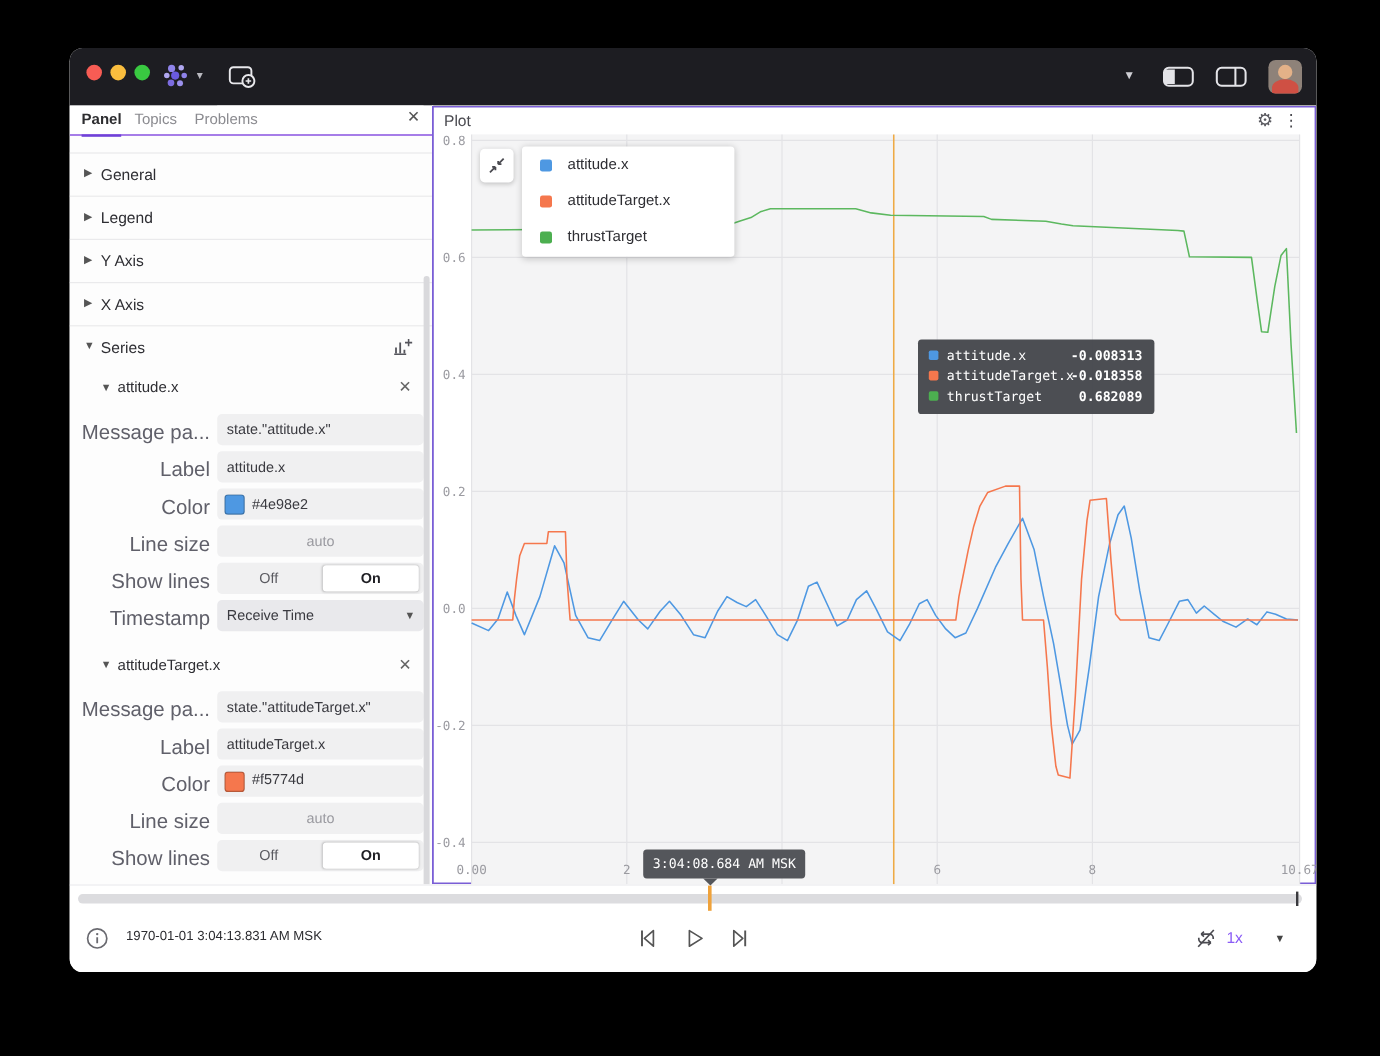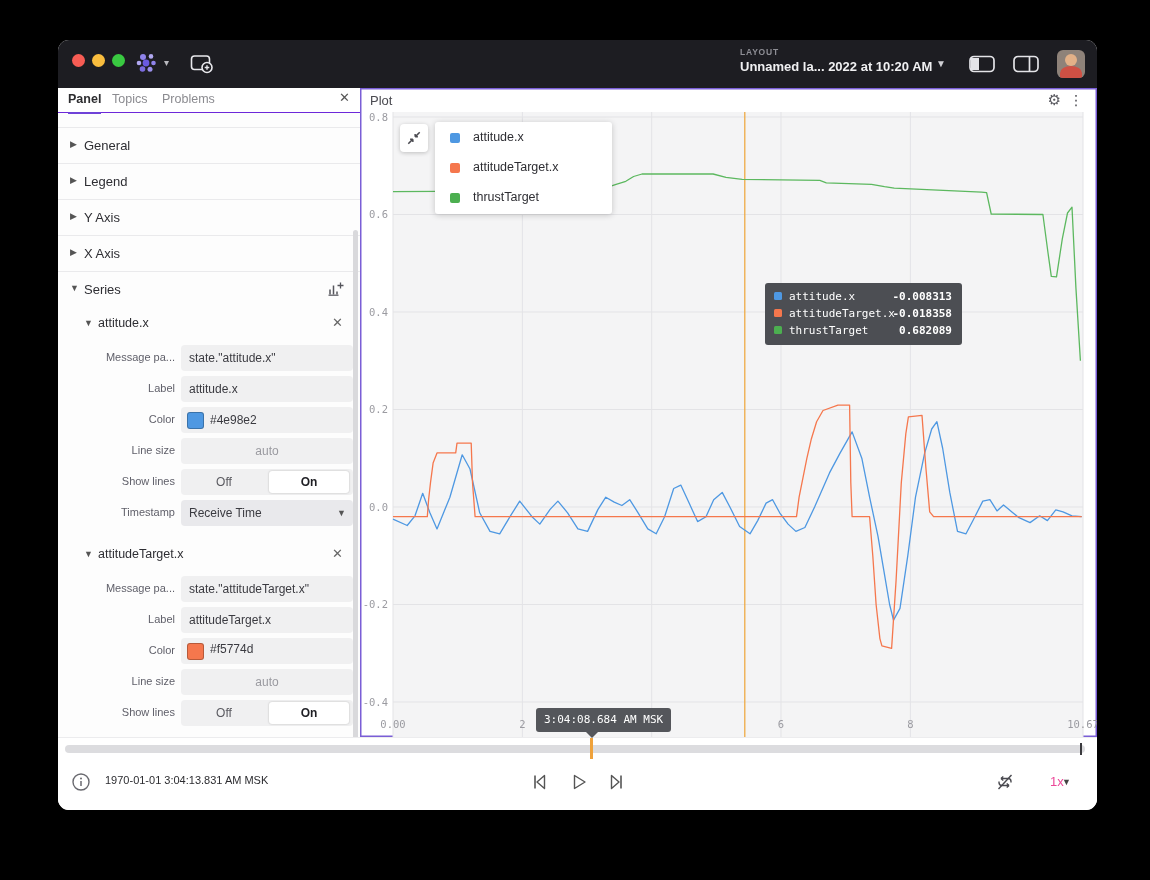--- a/index.html
+++ b/index.html
@@ -19,21 +19,21 @@
   #avatar{position:absolute;right:12px;top:10px;width:28px;height:28px;border-radius:6px;overflow:hidden;background:#8e8279;}
   #avatar .head{position:absolute;left:8px;top:4px;width:12px;height:12px;border-radius:50%;background:#e3b188;}
   #avatar .body{position:absolute;left:3px;top:16px;width:22px;height:14px;border-radius:50% 50% 0 0;background:#cf5044;}
   
   #sidebar{position:absolute;left:0;top:48px;width:302px;height:649px;background:#fdfdfd;border-right:1px solid #e2e2e4;overflow:hidden;}
   #sb-tabs{position:absolute;left:0;top:0;width:100%;height:24px;background:#fff;border-bottom:1px solid #6d28d9;z-index:5;}
   .sb-tab{position:absolute;top:0;height:24px;line-height:22px;font-size:12.5px;color:#8b8b90;cursor:pointer;}
   .sb-tab.active{color:#2d2d30;font-weight:bold;border-bottom:2px solid #6f42d8;}
   #sb-close{position:absolute;right:10px;top:2px;font-size:13px;color:#555;cursor:pointer;}
   .xrow{position:absolute;left:0;width:100%;}
-  .flabel{position:absolute;font-size:11px;color:#60606a;text-align:right;width:110px;left:7px;}
+  .flabel{position:absolute;font-size:17px;color:#60606a;text-align:right;width:110px;left:7px;}
   .finput{position:absolute;left:123px;width:172px;height:26px;background:#f0f0f1;border-radius:4px;
     font-size:12px;color:#3a3a40;line-height:26px;padding:0 8px;box-sizing:border-box;}
   .finput.ph{color:#9a9aa0;text-align:center;}
   .section{position:absolute;left:0;width:100%;height:36px;border-top:1px solid #eaeaec;background:#fdfdfd;cursor:pointer;}
   .section .tri{position:absolute;left:12px;top:11px;font-size:9px;color:#555;}
   .section .slab{position:absolute;left:26px;top:10px;font-size:13px;color:#2e2e33;}
   .subhead{position:absolute;left:0;width:100%;height:28px;cursor:pointer;}
   .subhead .tri{position:absolute;left:26px;top:8px;font-size:9px;color:#555;}
   .subhead .slab{position:absolute;left:40px;top:6px;font-size:12.5px;color:#2e2e33;}
   .subhead .x{position:absolute;right:17px;top:5px;font-size:13px;color:#666;cursor:pointer;}
@@ -71,21 +71,21 @@
   #hovertag .caret{position:absolute;left:50px;bottom:-6px;width:0;height:0;border-left:6px solid transparent;
     border-right:6px solid transparent;border-top:6px solid #54565b;}
   
   #playbar{position:absolute;left:0;top:697px;width:1039px;height:73px;background:#fff;border-top:1px solid #ececee;}
   #scrub-track{position:absolute;left:7px;top:7px;width:1020px;height:8px;background:#dcdcdf;border-radius:4px;cursor:pointer;}
   #scrub-end{position:absolute;left:1022px;top:5px;width:2px;height:12px;background:#3a3a3e;}
   #playhead{position:absolute;top:0px;width:3px;height:21px;background:#efa23b;cursor:grab;}
   #pb-info{position:absolute;left:13px;top:34px;cursor:pointer;}
   #pb-time{position:absolute;left:47px;top:36px;font-size:11px;color:#2c2c30;}
   .pb-btn{position:absolute;top:33px;cursor:pointer;}
-  #pb-speed{position:absolute;left:992px;top:36px;font-size:13px;color:#ec4899;cursor:pointer;}
+  #pb-speed{position:absolute;left:964px;top:36px;font-size:13px;color:#8b5cf6;cursor:pointer;}
   #pb-speed-caret{position:absolute;left:1004px;top:39px;font-size:9px;color:#444;cursor:pointer;}
 </style>
 </head>
 <body>
 
 <div id="window">
 
   <div id="titlebar">
     <div class="tl" style="left:14px;background:#f75c54;"></div>
     <div class="tl" style="left:34px;background:#f9bd3e;"></div>
@@ -98,24 +98,20 @@
       <circle cx="18.5" cy="10" r="2.3" fill="#8f83ea"></circle>
         <circle cx="7.5" cy="16" r="2.8" fill="#7c6ce0"></circle>
       <circle cx="15" cy="16.3" r="2.5" fill="#9b90ec"></circle>
     </svg>
     <div class="tb-icon" style="left:106px;top:17px;color:#b9b9bf;font-size:10px;">▾</div>
     <svg class="tb-icon" style="left:132px;top:14px;" width="24" height="20" viewBox="0 0 24 20">
       <rect x="1.5" y="2" width="18" height="13.5" rx="3" fill="none" stroke="#e8e8ec" stroke-width="1.6"></rect>
       <circle cx="17" cy="13.5" r="5" fill="#1d1d22" stroke="#e8e8ec" stroke-width="1.6"></circle>
       <path d="M17 11.2 V15.8 M14.7 13.5 H19.3" stroke="#e8e8ec" stroke-width="1.4"></path>
     </svg>
-    <div id="tb-layout">
-      <div class="lab">LAYOUT</div>
-      <div class="name">Unnamed la... 2022 at 10:20 AM</div>
-    </div>
     <div id="tb-layout-caret">▼</div>
     <svg class="tb-icon" style="left:910px;top:14px;" width="28" height="20" viewBox="0 0 28 20">
       <rect x="2" y="2.5" width="24" height="15" rx="4" fill="none" stroke="#e4e4e8" stroke-width="1.7"></rect>
       <path d="M2.8 4 h8.2 v12 h-8.2 z" fill="#e4e4e8"></path>
     </svg>
     <svg class="tb-icon" style="left:954px;top:14px;" width="28" height="20" viewBox="0 0 28 20">
       <rect x="2" y="2.5" width="24" height="15" rx="4" fill="none" stroke="#e4e4e8" stroke-width="1.7"></rect>
       <line x1="17.5" y1="2.5" x2="17.5" y2="17.5" stroke="#e4e4e8" stroke-width="1.7"></line>
     </svg>
     <div id="avatar">

